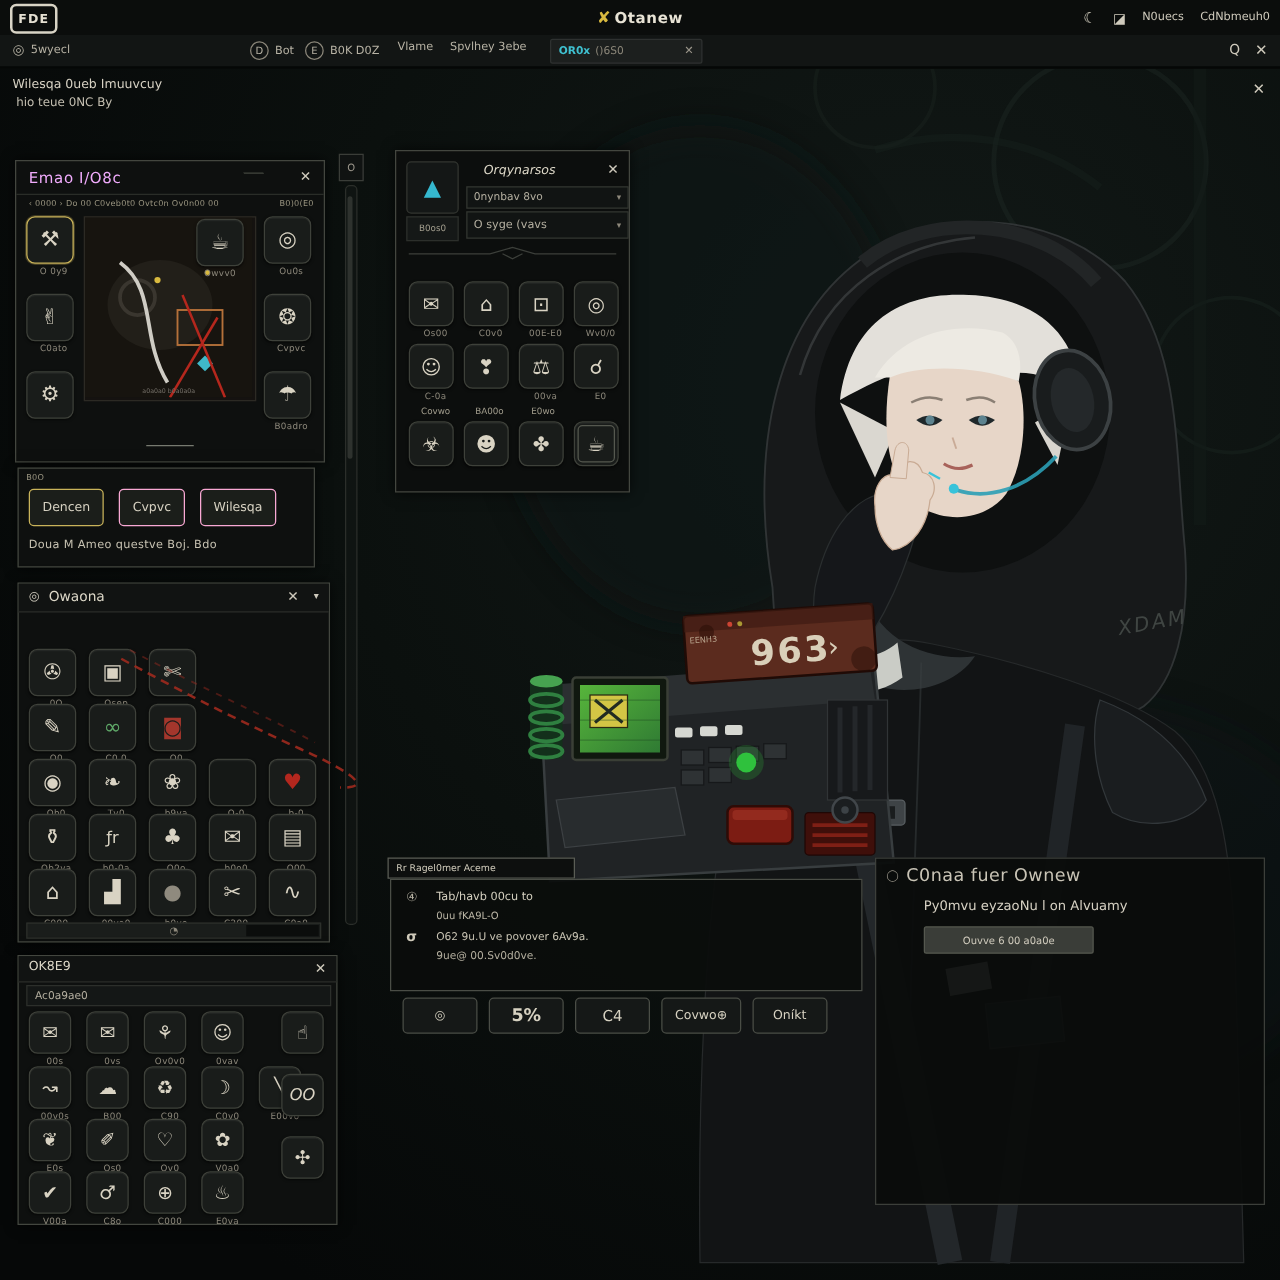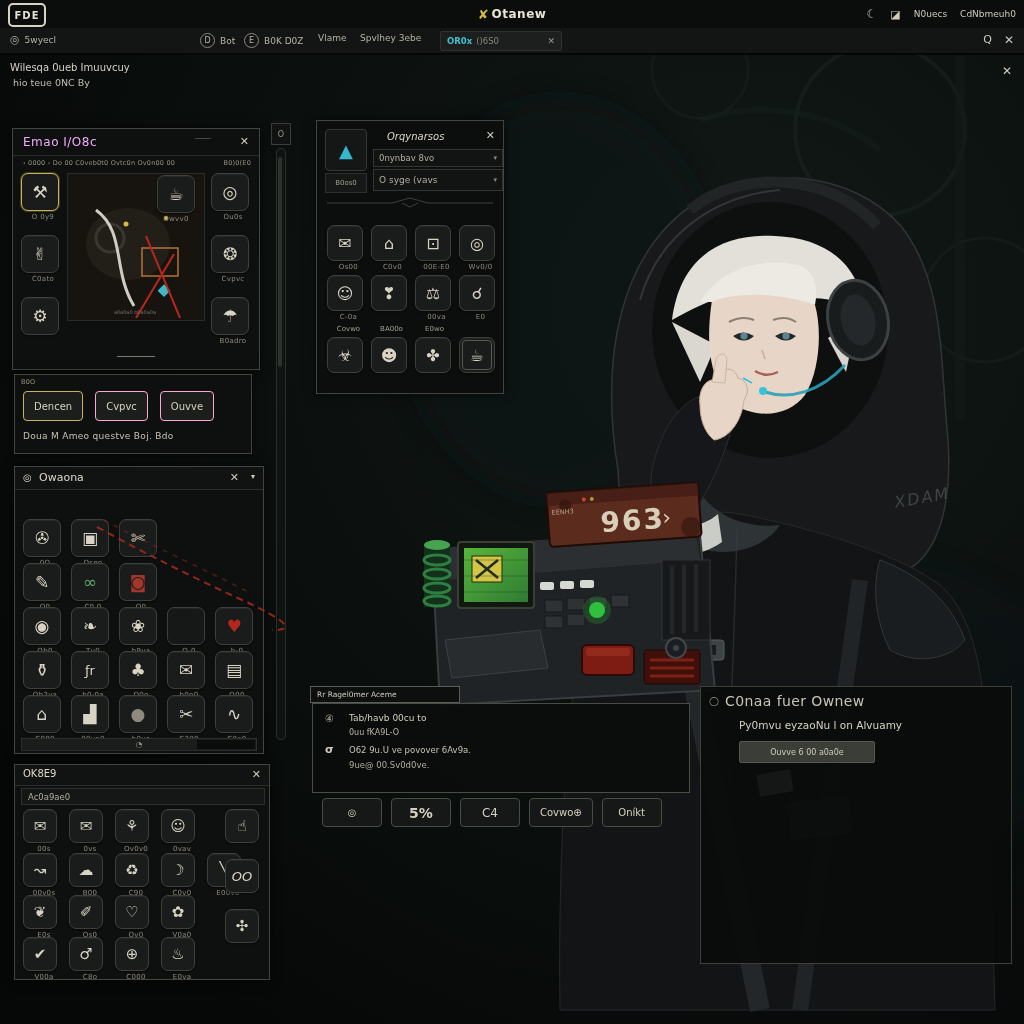--- a/index.html
+++ b/index.html
@@ -310,21 +310,21 @@
     </div>
 
   <div class="abs" style="left:104px;top:227px;width:38px;border-top:1px solid #777a70;"></div>
 </div>
 
 <div class="panel" style="left:14px;top:374px;width:236px;height:78px;text-decoration:underline;">
   <div class="abs tiny" style="left:6px;top:3px;">B0O</div>
   <div class="grid-row" style="left:8px;top:16px;width:222px;">
       <div class="pill-btn sel">Dencen</div>
       <div class="pill-btn">Cvpvc</div>
-      <div class="pill-btn">Ouvve</div>
+      <div class="pill-btn">Wilesqa</div>
     </div>
   <div class="abs" style="left:8px;top:56px;font-size:9px;color:#c7c2b2;letter-spacing:.3px;">Doua M Ameo questve Boj. Bdo</div>
 </div>
 
 <div class="panel" style="left:14px;top:466px;width:248px;height:286px;">
   <div class="abs" style="left:0;top:0;width:100%;height:22px;border-bottom:1px solid #2a2d28;background:#111312;">
     <span class="abs" style="left:8px;top:5px;font-size:10px;">◎</span>
     <span class="abs" style="left:24px;top:4px;font-size:11px;color:#ddd8c8;">Owaona</span>
     <span class="x-btn" style="right:24px;top:4px;">✕</span>
     <span class="x-btn" style="right:8px;top:5px;font-size:8px;">▾</span>

